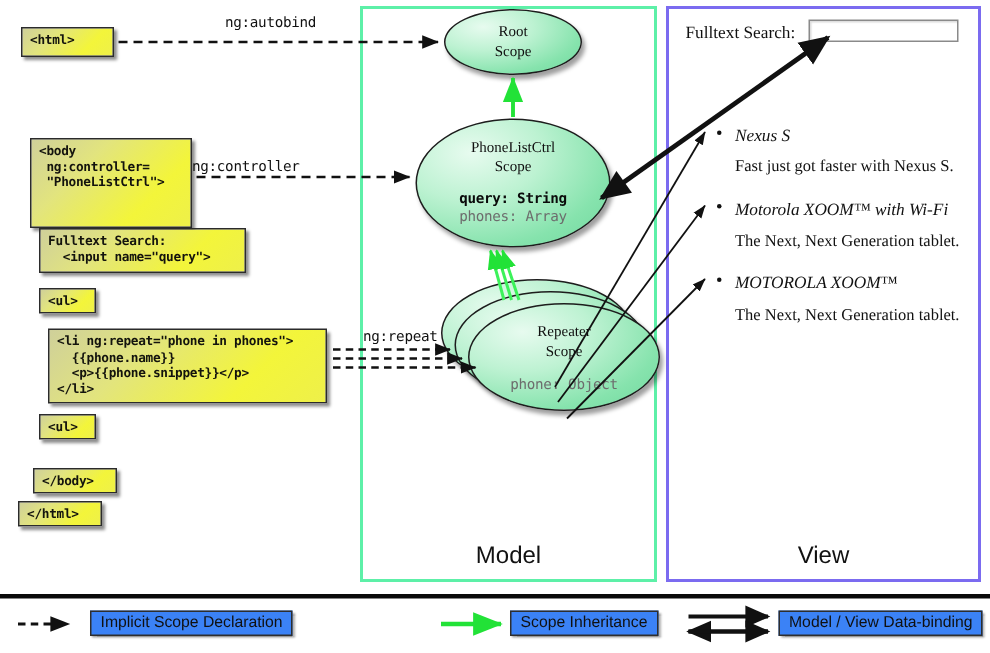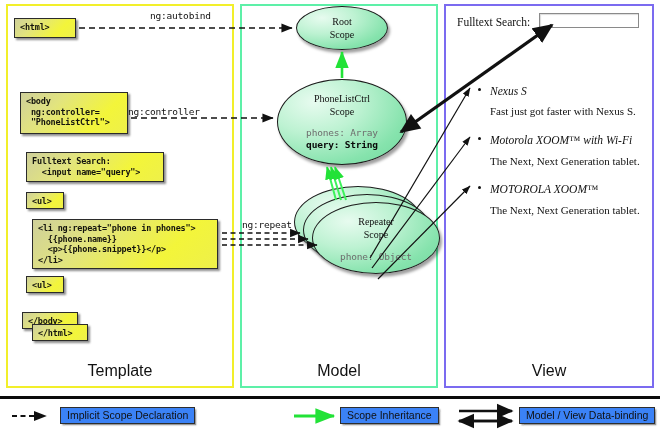--- a/index.html
+++ b/index.html
@@ -178,70 +178,67 @@
     position:absolute; left:0; top:0;
     width:660px; height:435px;
     pointer-events:none;
   }
 </style>
 </head>
 <body>
 
 <div id="stage">
 
-  <div class="column" id="col-template">
-    <div class="column-label">Template</div>
-  </div>
   <div class="column" id="col-model">
     <div class="column-label">Model</div>
   </div>
   <div class="column" id="col-view">
     <div class="column-label">View</div>
   </div>
 
   <div class="codebox small" style="left:14px;  top:18px;  width:62px;  height:20px;">&lt;html&gt;</div>
 
-  <div class="codebox" style="left:20px; top:92px; width:108px; height:42px;">&lt;body
+  <div class="codebox" style="left:20px; top:92px; width:108px; height:60px;">&lt;body
  ng:controller=
  "PhoneListCtrl"&gt;</div>
 
   <div class="codebox" style="left:26px; top:152px; width:138px; height:30px;">Fulltext Search:
   &lt;input name="query"&gt;</div>
 
   <div class="codebox small" style="left:26px; top:192px; width:38px; height:17px;">&lt;ul&gt;</div>
 
   <div class="codebox" style="left:32px; top:219px; width:186px; height:50px;">&lt;li ng:repeat="phone in phones"&gt;
   {{phone.name}}
   &lt;p&gt;{{phone.snippet}}&lt;/p&gt;
 &lt;/li&gt;</div>
 
   <div class="codebox small" style="left:26px; top:276px; width:38px; height:17px;">&lt;ul&gt;</div>
 
   <div class="codebox small" style="left:22px; top:312px; width:56px; height:17px;">&lt;/body&gt;</div>
 
-  <div class="codebox small" style="left:12px; top:324px; width:56px; height:17px;margin-left:20px;">&lt;/html&gt;</div>
+  <div class="codebox small" style="left:12px; top:334px; width:56px; height:17px;">&lt;/html&gt;</div>
 
   <div class="conn-label" id="lbl-autobind">ng:autobind</div>
   <div class="conn-label" id="lbl-controller">ng:controller</div>
   <div class="conn-label" id="lbl-repeat">ng:repeat</div>
 
   <div class="scope" id="scope-rep-back2"></div>
   <div class="scope" id="scope-rep-back1"></div>
 
   <div class="scope" id="scope-root">
     <div class="t1">Root</div>
     <div class="t1">Scope</div>
   </div>
 
   <div class="scope" id="scope-ctrl">
     <div class="t1">PhoneListCtrl</div>
     <div class="t1">Scope</div>
     <div class="ctrl-fields">
+      <div class="mono b">query: String</div>
       <div class="mono g">phones: Array</div>
-      <div class="mono b">query: String</div>
     </div>
   </div>
 
   <div class="scope" id="scope-rep-front">
     <div class="t1">Repeater</div>
     <div class="t1">Scope</div>
     <div class="rep-fields">
       <div class="mono g">phone: Object</div>
     </div>
   </div>

